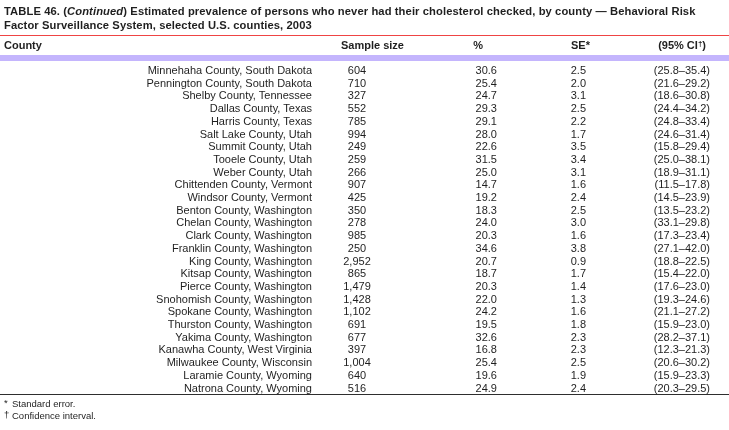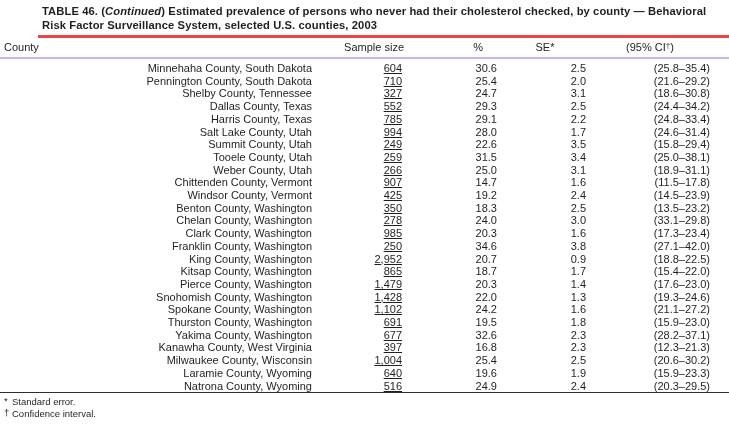--- a/index.html
+++ b/index.html
@@ -12,62 +12,61 @@
     font-family:"Liberation Sans", sans-serif;
     overflow:hidden;
     padding-top:4px;
   }
   .title{
     font-weight:bold;
     font-size:11.2px;
     line-height:14px;
     letter-spacing:0.1px;
     padding:0 4px 3px 4px;
-    border-bottom:3px solid #ef4444;
-    margin-left:38px;
+    border-bottom:1px solid #ef4444;
   }
   .it{font-style:italic;}
   table.tbl{
     width:729px;
     border-collapse:collapse;
     table-layout:fixed;
     border-bottom:1px solid #2e2e2e;
   }
   col.w-county{width:312px;}
   col.w-sample{width:90px;}
   col.w-pct{width:95px;}
   col.w-se{width:90px;}
   col.w-ci{width:142px;}
   thead th{
     font-size:11px;
-    font-weight:normal;
+    font-weight:bold;
     padding:3px 0 4px 0;
-    border-bottom:2px solid #c4b5fd;
+    border-bottom:6px solid #c4b5fd;
     vertical-align:bottom;
     white-space:nowrap;
   }
   th.c-county{text-align:left;padding-left:4px;}
   th.c-sample{text-align:right;}
   th.c-sample .hshift{position:relative;left:2px;}
   th.c-pct{text-align:right;padding-right:14px;}
-  th.c-se{text-align:center;}
+  th.c-se{text-align:right;}
   th.c-se .hshift{position:relative;left:3px;}
-  th.c-ci{text-align:center;padding-right:16px;}
+  th.c-ci{text-align:right;padding-right:23px;}
   .sup{font-size:8px;vertical-align:3px;line-height:0;}
   tbody td{
     font-size:11px;
     line-height:12.7px;
     height:12.7px;
     padding:0;
     white-space:nowrap;
     overflow:hidden;
   }
   tbody tr:first-child td{padding-top:3px;}
   td.c-county{text-align:right;}
-  td.c-sample{text-align:right;text-decoration:underline;}
+  td.c-sample{text-align:center;}
   td.c-pct{text-align:right;padding-left:32px;}
   td.c-se{text-align:right;padding-right:1px;}
   td.c-ci{text-align:right;padding-right:19px;}
   .footnotes{
     padding:3px 0 0 4px;
     font-size:9.5px;
     line-height:10.5px;
   }
   .fnsym{display:inline-block;min-width:6px;vertical-align:1px;margin-right:2px;}
 </style>

